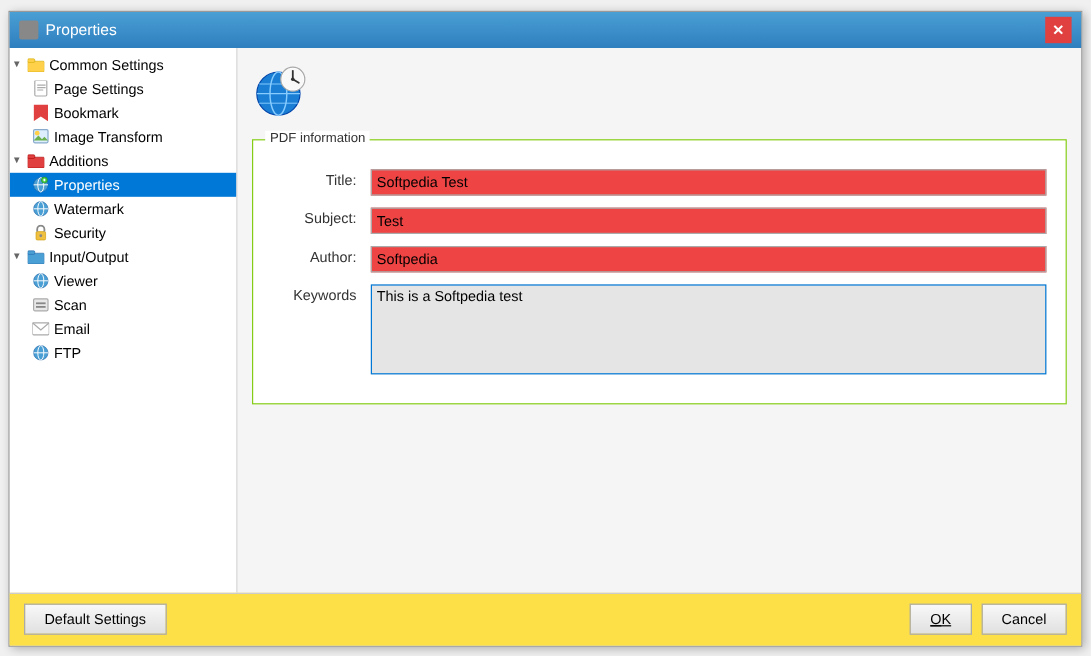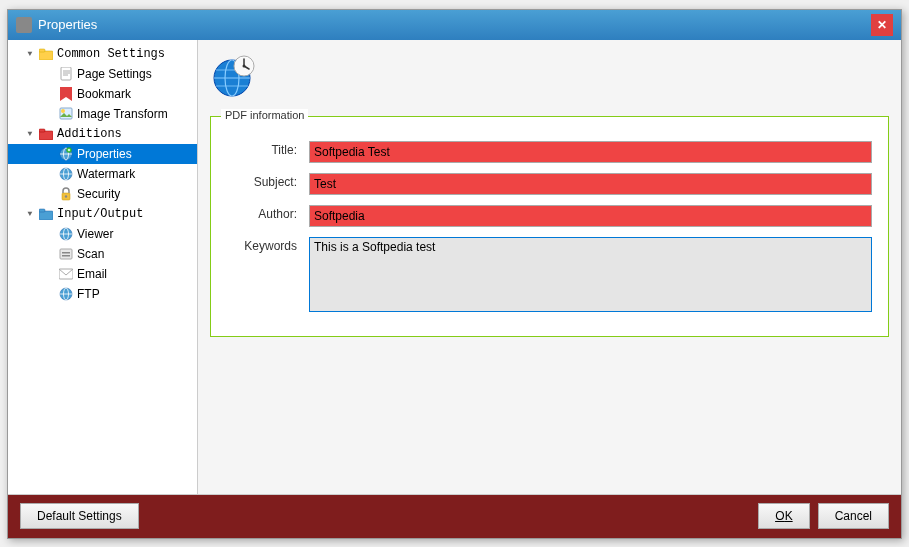--- a/index.html
+++ b/index.html
@@ -97,22 +97,22 @@
       width: 12px;
       height: 12px;
       margin-right: 2px;
       display: inline-flex;
       align-items: center;
       justify-content: center;
       font-size: 9px;
       color: #555;
       flex-shrink: 0;
     }
-    .indent1 { padding-left: 16px; font-family: Liberation Mono, monospace; }
-    .indent2 { padding-left: 36px; text-align: center; }
+    .indent1 { padding-left: 0; }
+    .indent2 { padding-left: 4px; text-align: center; }
     
     .expand-minus::before { content: '▼'; font-size: 8px; color: #666; }
 
     .content-area {
       flex: 1;
       background: #f5f5f5;
       display: flex;
       flex-direction: column;
       padding: 12px;
       overflow: auto;
@@ -206,21 +206,21 @@
       padding: 2px 4px;
       font-size: 12px;
       font-family: inherit;
       outline: none;
       background: #e5e5e5;
       resize: none;
     }
 
     .bottom-bar {
       height: 44px;
-      background: #7f1d1d;
+      background: #fde047;
       border-top: 1px solid #ccc;
       display: flex;
       align-items: center;
       padding: 0 12px;
       flex-shrink: 0;
       justify-content: space-between;
     }
 
     .bottom-right {
       display: flex;

